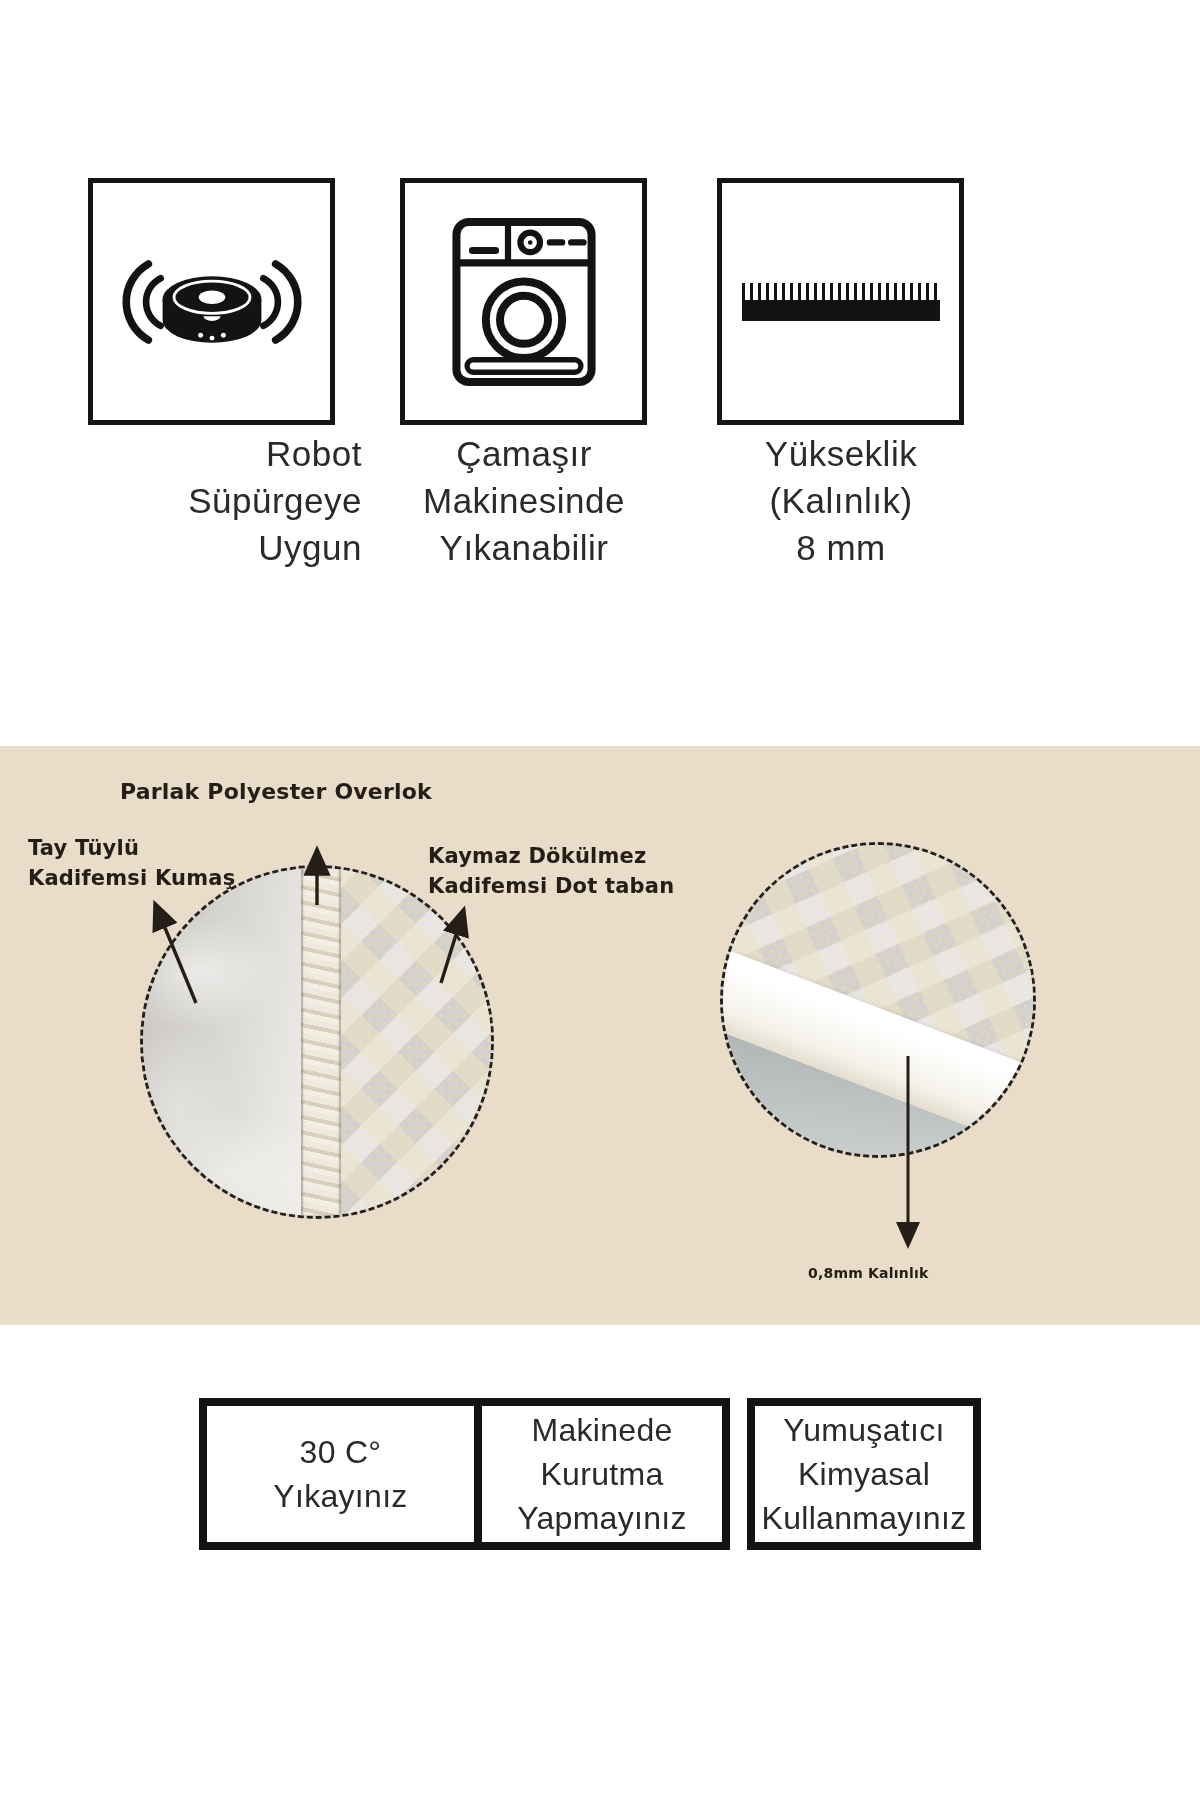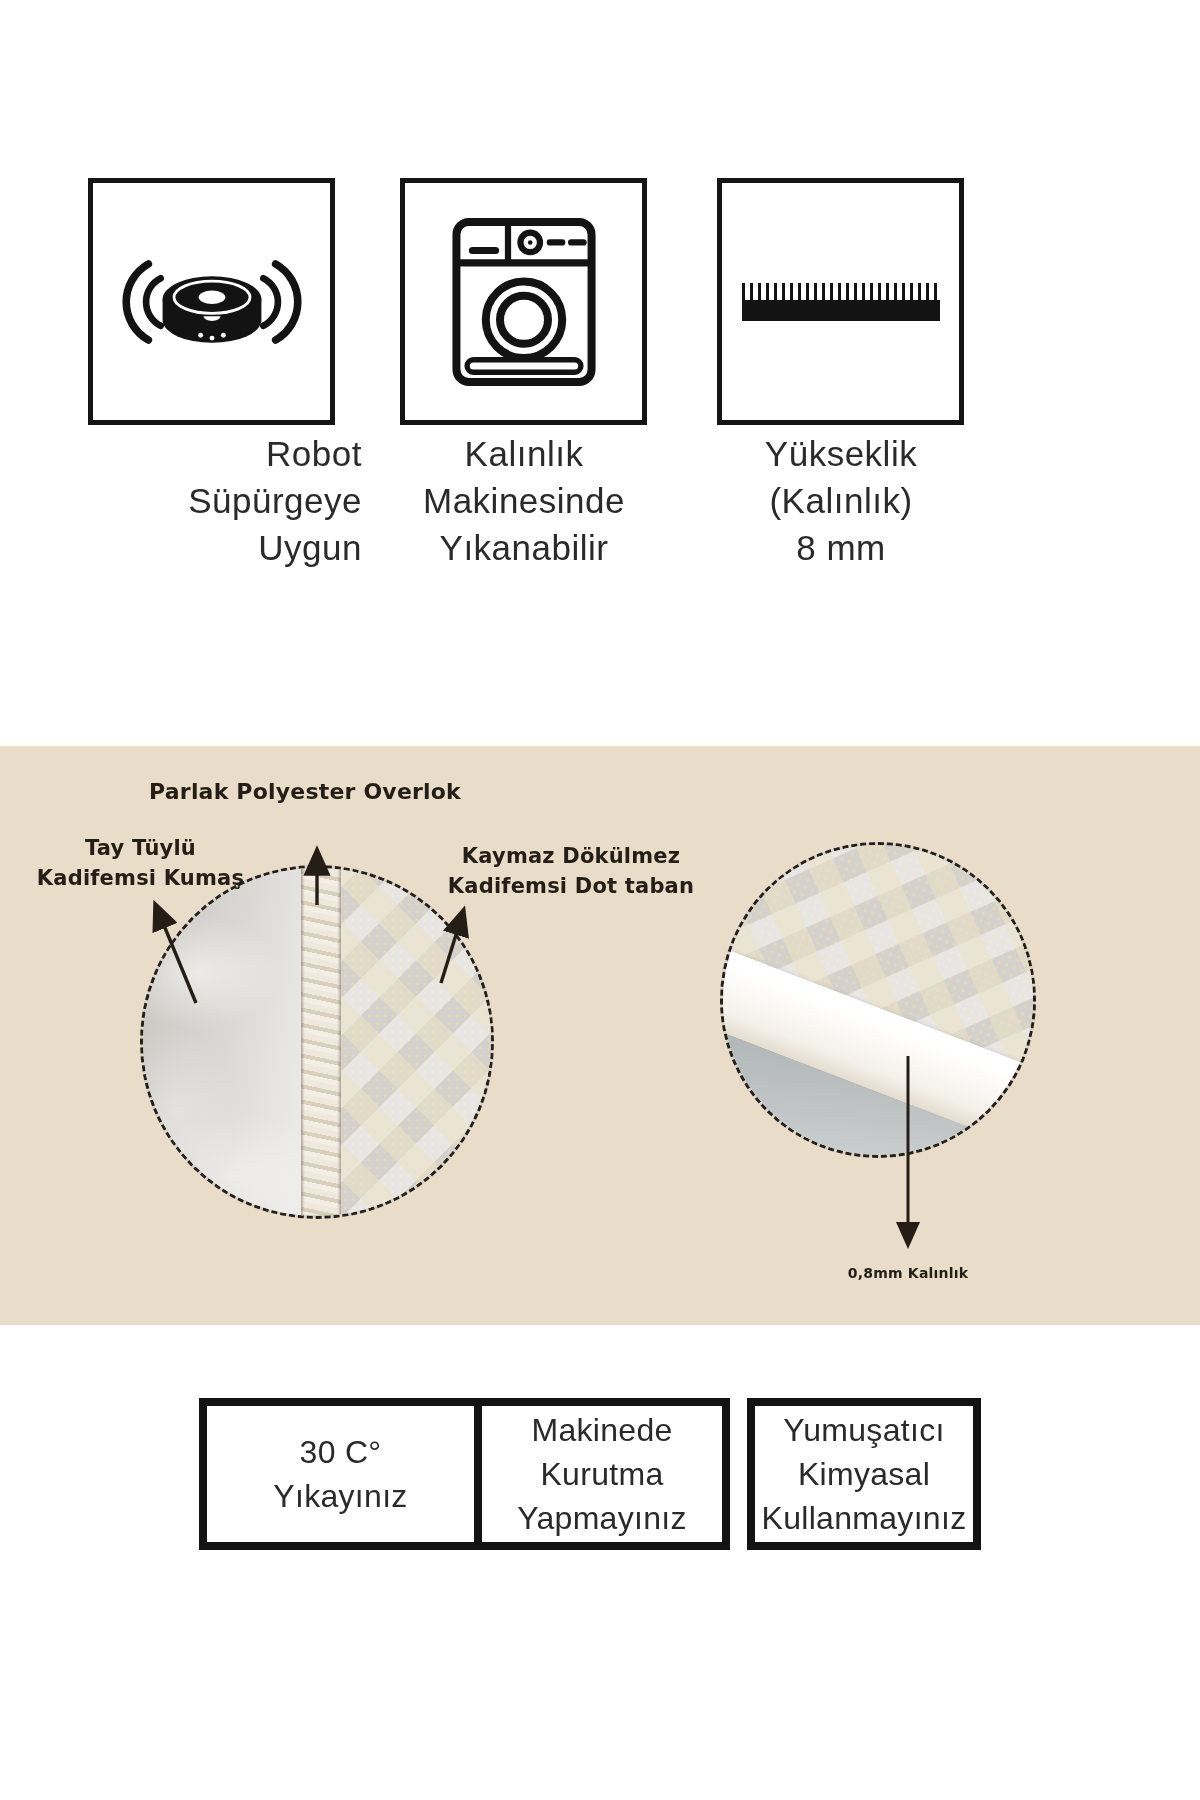--- a/index.html
+++ b/index.html
@@ -25,21 +25,21 @@
     width:198px;height:38px;
     background:
       repeating-linear-gradient(90deg,#131313 0 3.5px,transparent 3.5px 8px) top left/100% 17px no-repeat,
       linear-gradient(#131313,#131313) bottom left/100% 21px no-repeat;
   }
 
   
   .band{position:absolute;left:0;top:746px;width:1200px;height:579px;background:#e9dcc8;}
   .annot{
     position:absolute;font-family:"DejaVu Sans",sans-serif;font-weight:700;
-    color:#241e16;text-align:center;letter-spacing:.2px;
+    color:#241e16;letter-spacing:.2px;
   }
   .photo-circle{
     position:absolute;border-radius:50%;border:3px dashed #262018;
     box-sizing:border-box;overflow:hidden;background:#d6d4d0;
   }
   
   .velvet{
     position:absolute;left:0;top:0;width:160px;height:100%;
     background:
       radial-gradient(120px 80px at 35% 30%,rgba(255,255,255,.55),transparent 70%),
@@ -125,21 +125,21 @@
         <line x1="32" y1="42" x2="58" y2="42" stroke="#131313" stroke-width="8" stroke-linecap="round"></line>
         <circle cx="97" cy="33" r="11" fill="none" stroke="#131313" stroke-width="7"></circle>
         <circle cx="97" cy="33" r="2.6" fill="#131313"></circle>
         <line x1="119" y1="33" x2="133" y2="33" stroke="#131313" stroke-width="7" stroke-linecap="round"></line>
         <line x1="143" y1="33" x2="157" y2="33" stroke="#131313" stroke-width="7" stroke-linecap="round"></line>
         <circle cx="90" cy="120" r="43" fill="none" stroke="#131313" stroke-width="9"></circle>
         <circle cx="90" cy="120" r="27" fill="none" stroke="#131313" stroke-width="9"></circle>
         <rect x="26" y="165" width="128" height="14" rx="7" fill="none" stroke="#131313" stroke-width="6"></rect>
       </svg>
     </div>
-    <div class="feature-label nl" style="left:374px;">Kalınlık
+    <div class="feature-label nl" style="left:374px;">Çamaşır
 Makinesinde
 Yıkanabilir</div>
 
     <div class="icon-box" style="left:717px;">
       <div class="pile-icon"></div>
     </div>
     <div class="feature-label nl" style="left:691px;">Yükseklik
 (Kalınlık)
 8 mm</div>
   </section>
@@ -159,21 +159,21 @@
         <div class="rc-gray"></div>
       </div>
     </div>
   </section>
 
   <div class="annot nl" style="left:120px;top:778px;width:370px;font-size:22px;line-height:28px;">Parlak Polyester Overlok</div>
 
   <div class="annot nl" style="left:28px;top:833px;width:225px;font-size:21px;line-height:30px;">Tay Tüylü
 Kadifemsi Kumaş</div>
 
-  <div class="annot nl" style="left:428px;top:841px;width:262px;font-size:21px;line-height:30px;margin-left:12px;">Kaymaz Dökülmez
+  <div class="annot nl" style="left:428px;top:841px;width:262px;font-size:21px;line-height:30px;">Kaymaz Dökülmez
 Kadifemsi Dot taban</div>
 
   <div class="annot nl" style="left:808px;top:1259px;width:200px;font-size:14px;line-height:28px;">0,8mm Kalınlık</div>
 
   <svg class="arrow-layer" width="1200" height="1800" viewBox="0 0 1200 1800">
     <defs>
       <marker id="ah" markerWidth="9" markerHeight="8" refX="7" refY="4" orient="auto">
         <path d="M0,0 L9,4 L0,8 Z" fill="#241e16"></path>
       </marker>
     </defs>

